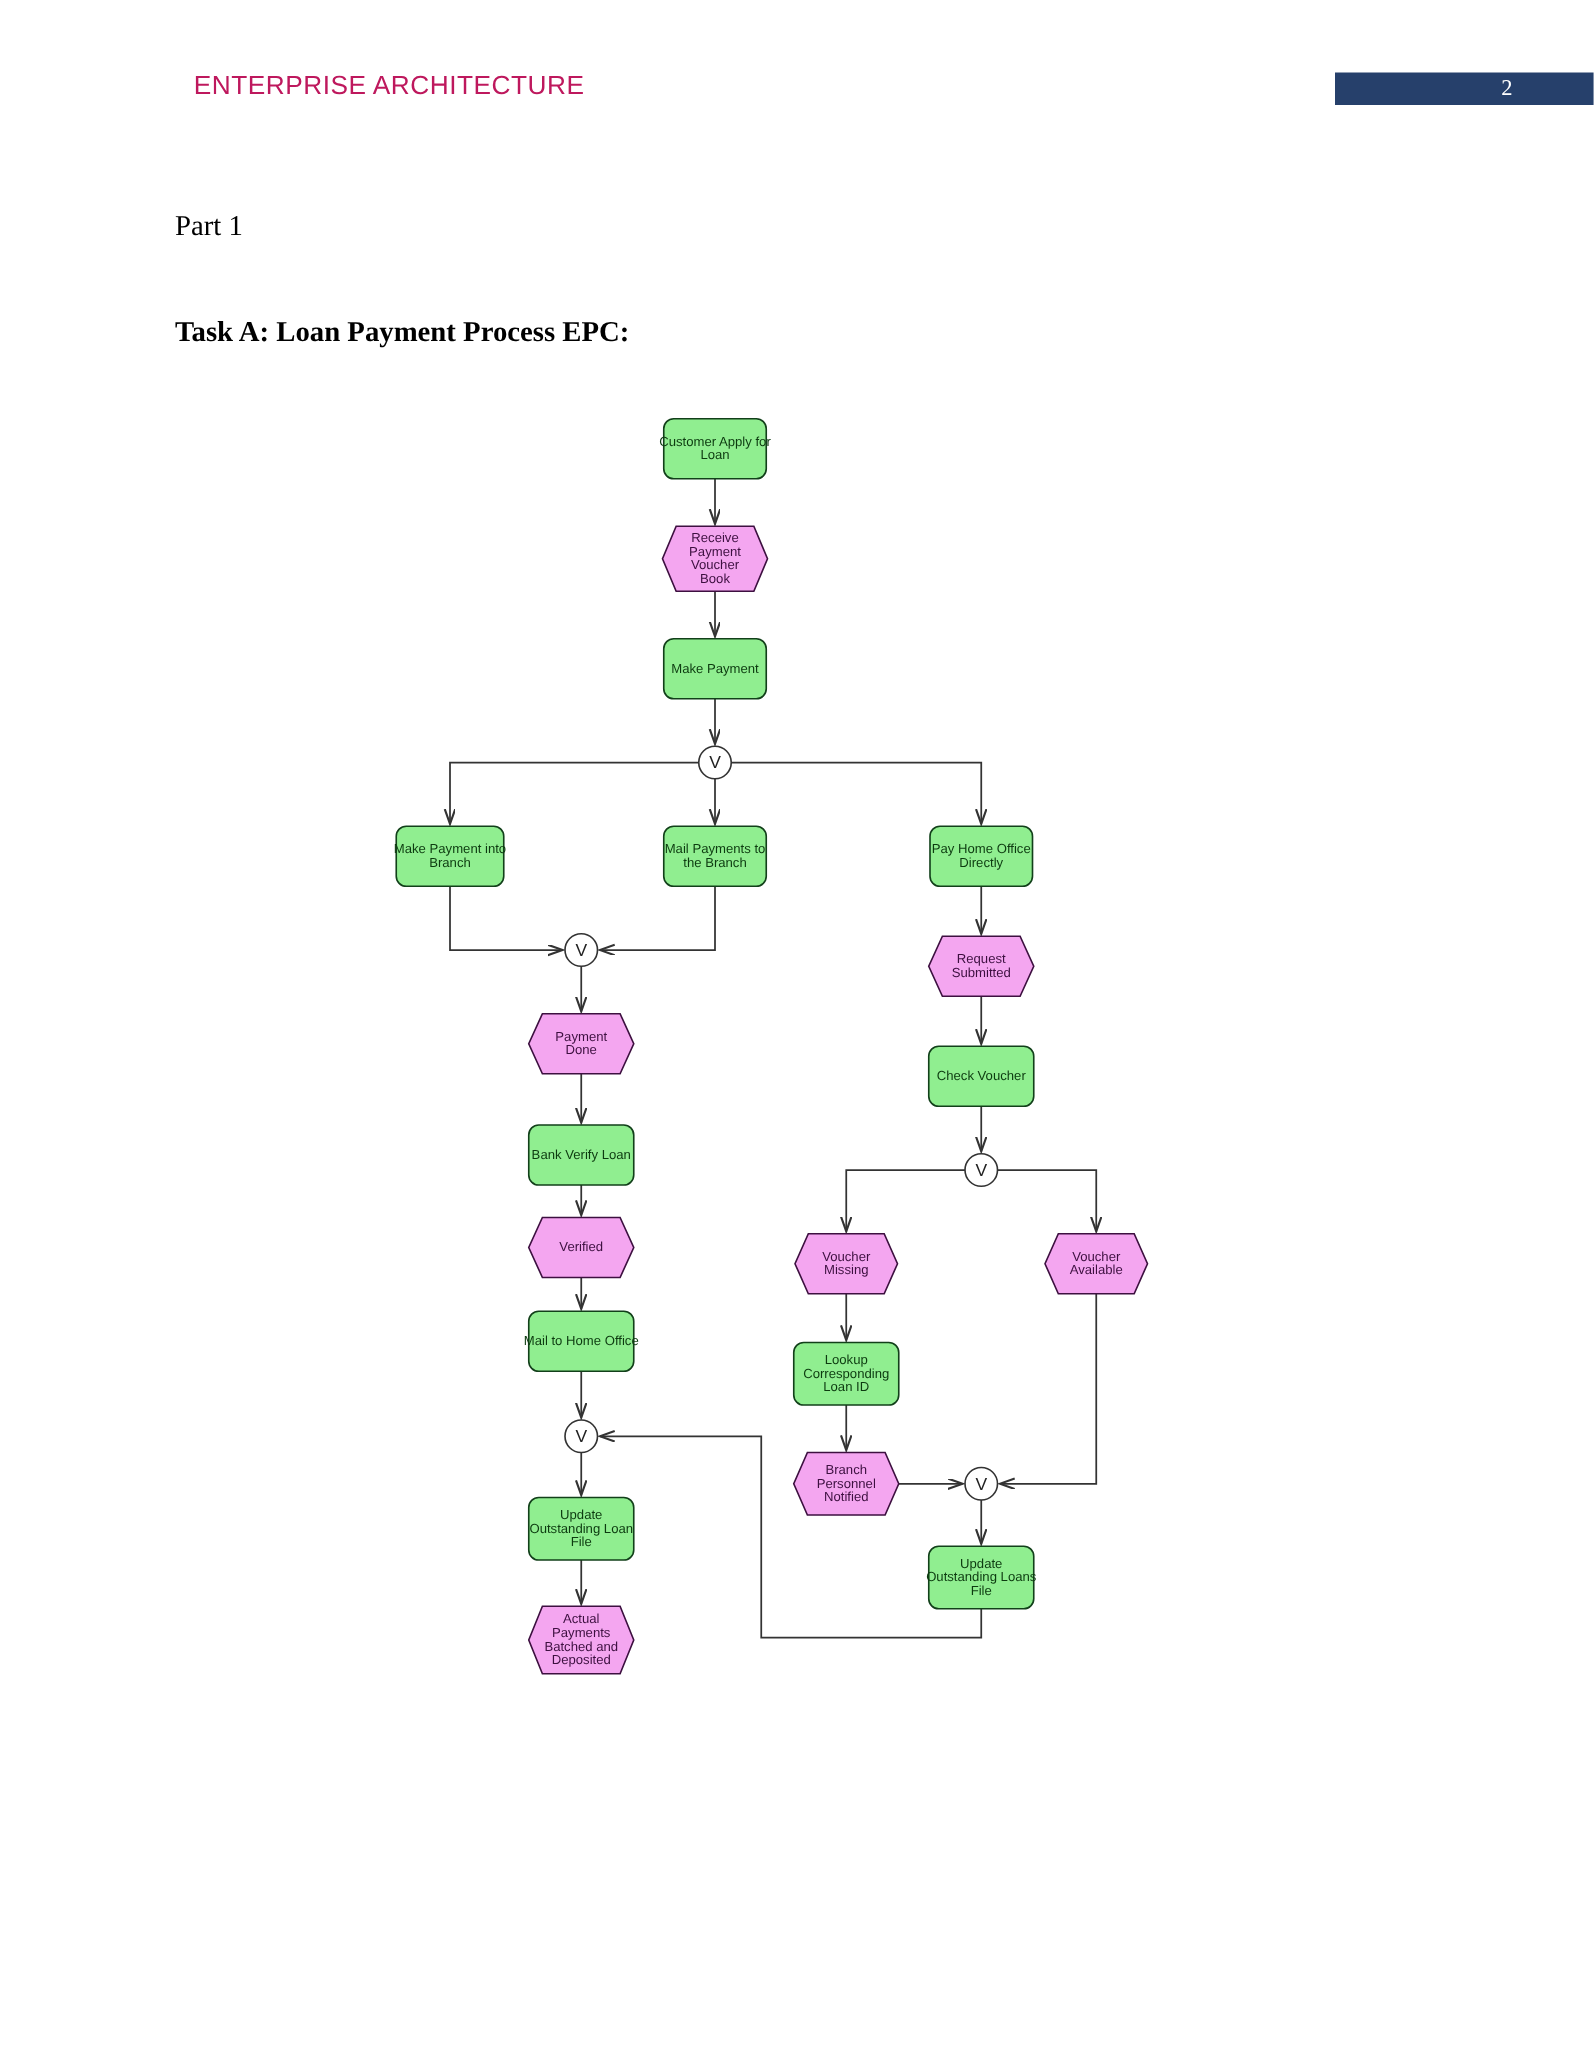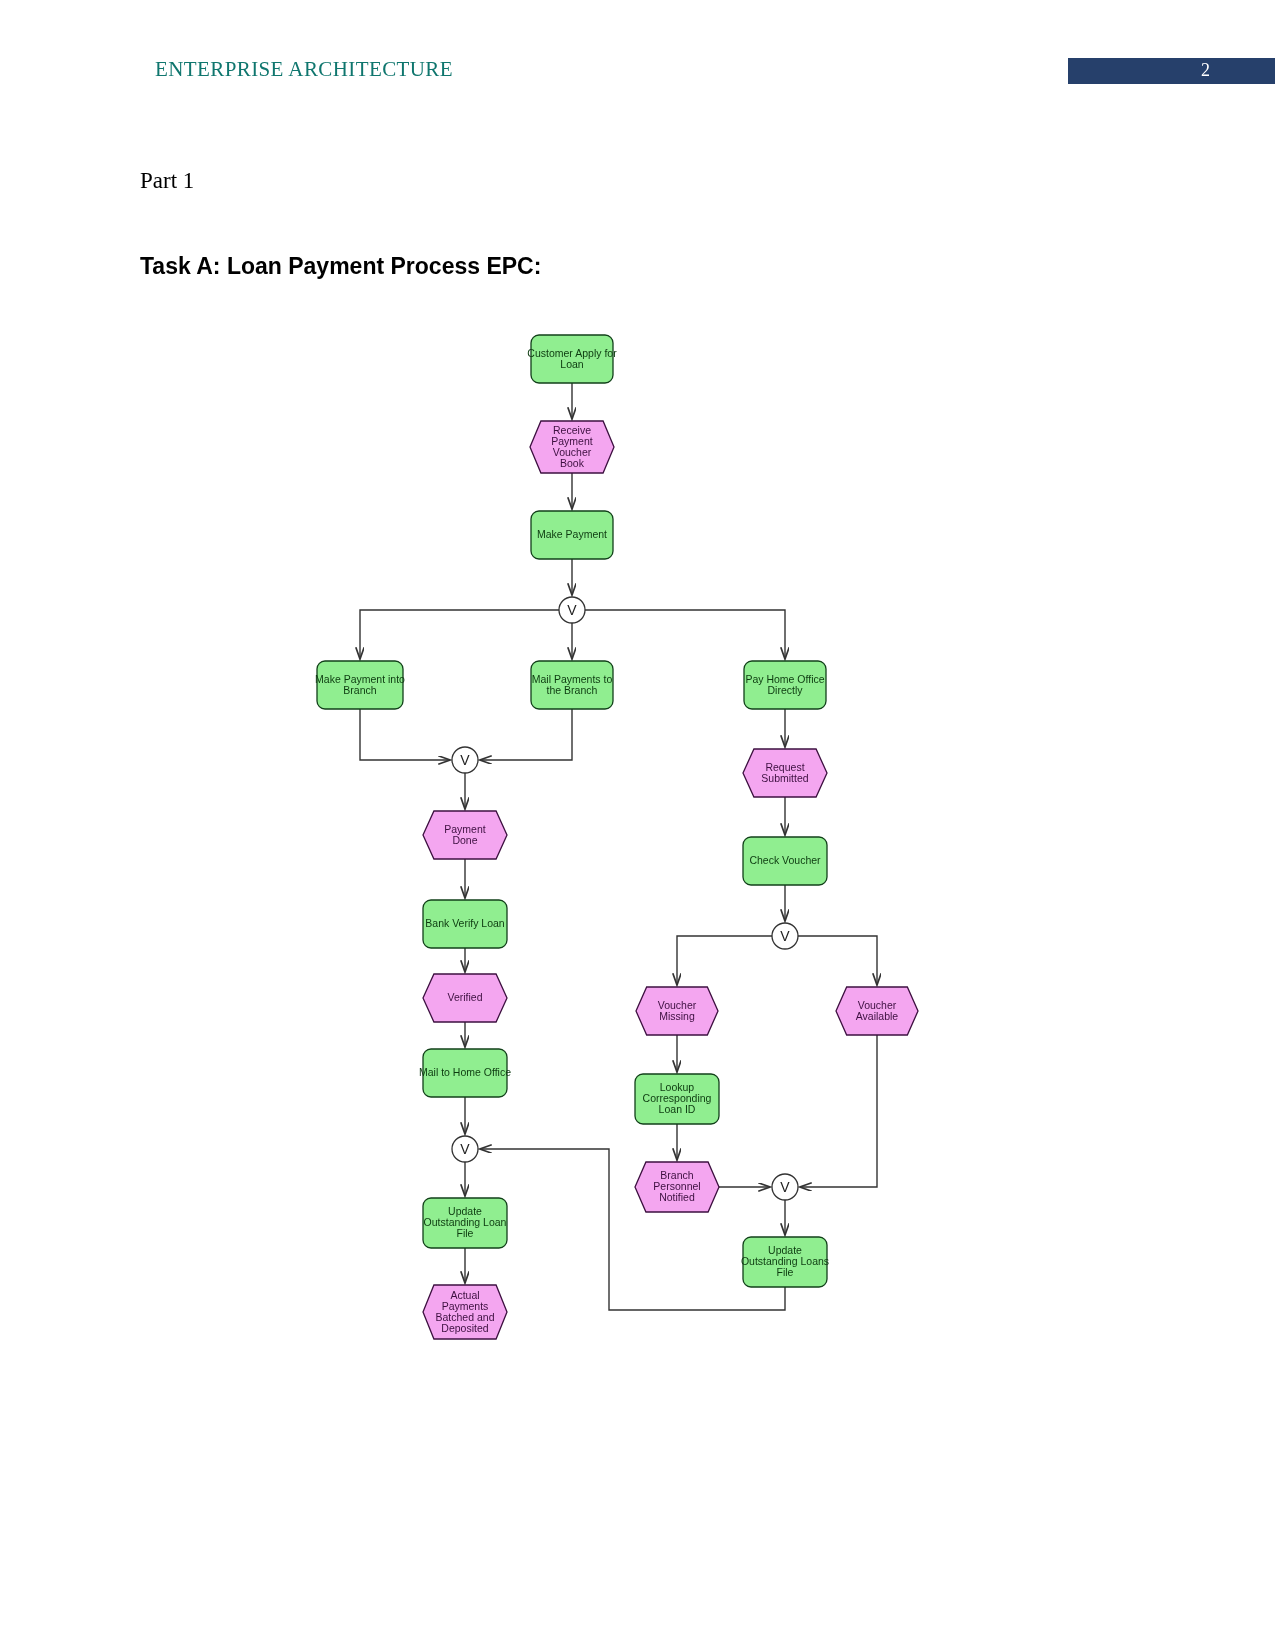--- a/index.html
+++ b/index.html
@@ -8,22 +8,22 @@
     background:#ffffff;
     font-family:"Liberation Serif", serif;
     position:relative;
     overflow:hidden;
   }
   .page { position:relative; width:1275px; height:1651px; }
 
   
   .hdr-title {
     position:absolute; left:155px; top:57px;
-    font-family:Liberation Serif, serif;
-    font-size:21px; letter-spacing:.4px; color:#0f766e;
+    font-family:Liberation Sans, sans-serif;
+    font-size:21px; letter-spacing:.4px; color:#be185d;
     white-space:nowrap;
   }
   .pagenum-box {
     position:absolute; left:1068px; top:58px;
     width:207px; height:26px;
     background:#26406b;
   }
   .pagenum-box .num {
     position:absolute; right:65px; top:2px;
     color:#ffffff; font-family:"Liberation Serif", serif;
@@ -32,21 +32,21 @@
 
   
   .h-part {
     position:absolute; left:140px; top:168px;
     font-size:23px; font-weight:normal; color:#000;
     font-family:"Liberation Serif", serif;
   }
   .h-task {
     position:absolute; left:140px; top:253px;
     font-size:23px; font-weight:bold; color:#000;
-    font-family:Liberation Sans, sans-serif;
+    font-family:Liberation Serif, serif;
     white-space:nowrap;
   }
 
   
   .diagram { position:absolute; left:12px; top:310px; width:1275px; height:1080px; }
   svg.epc { display:block; width:1275px; height:1080px; }
 
   .nodetext {
     font-family:"Liberation Sans", sans-serif;
     font-size:10.5px;

